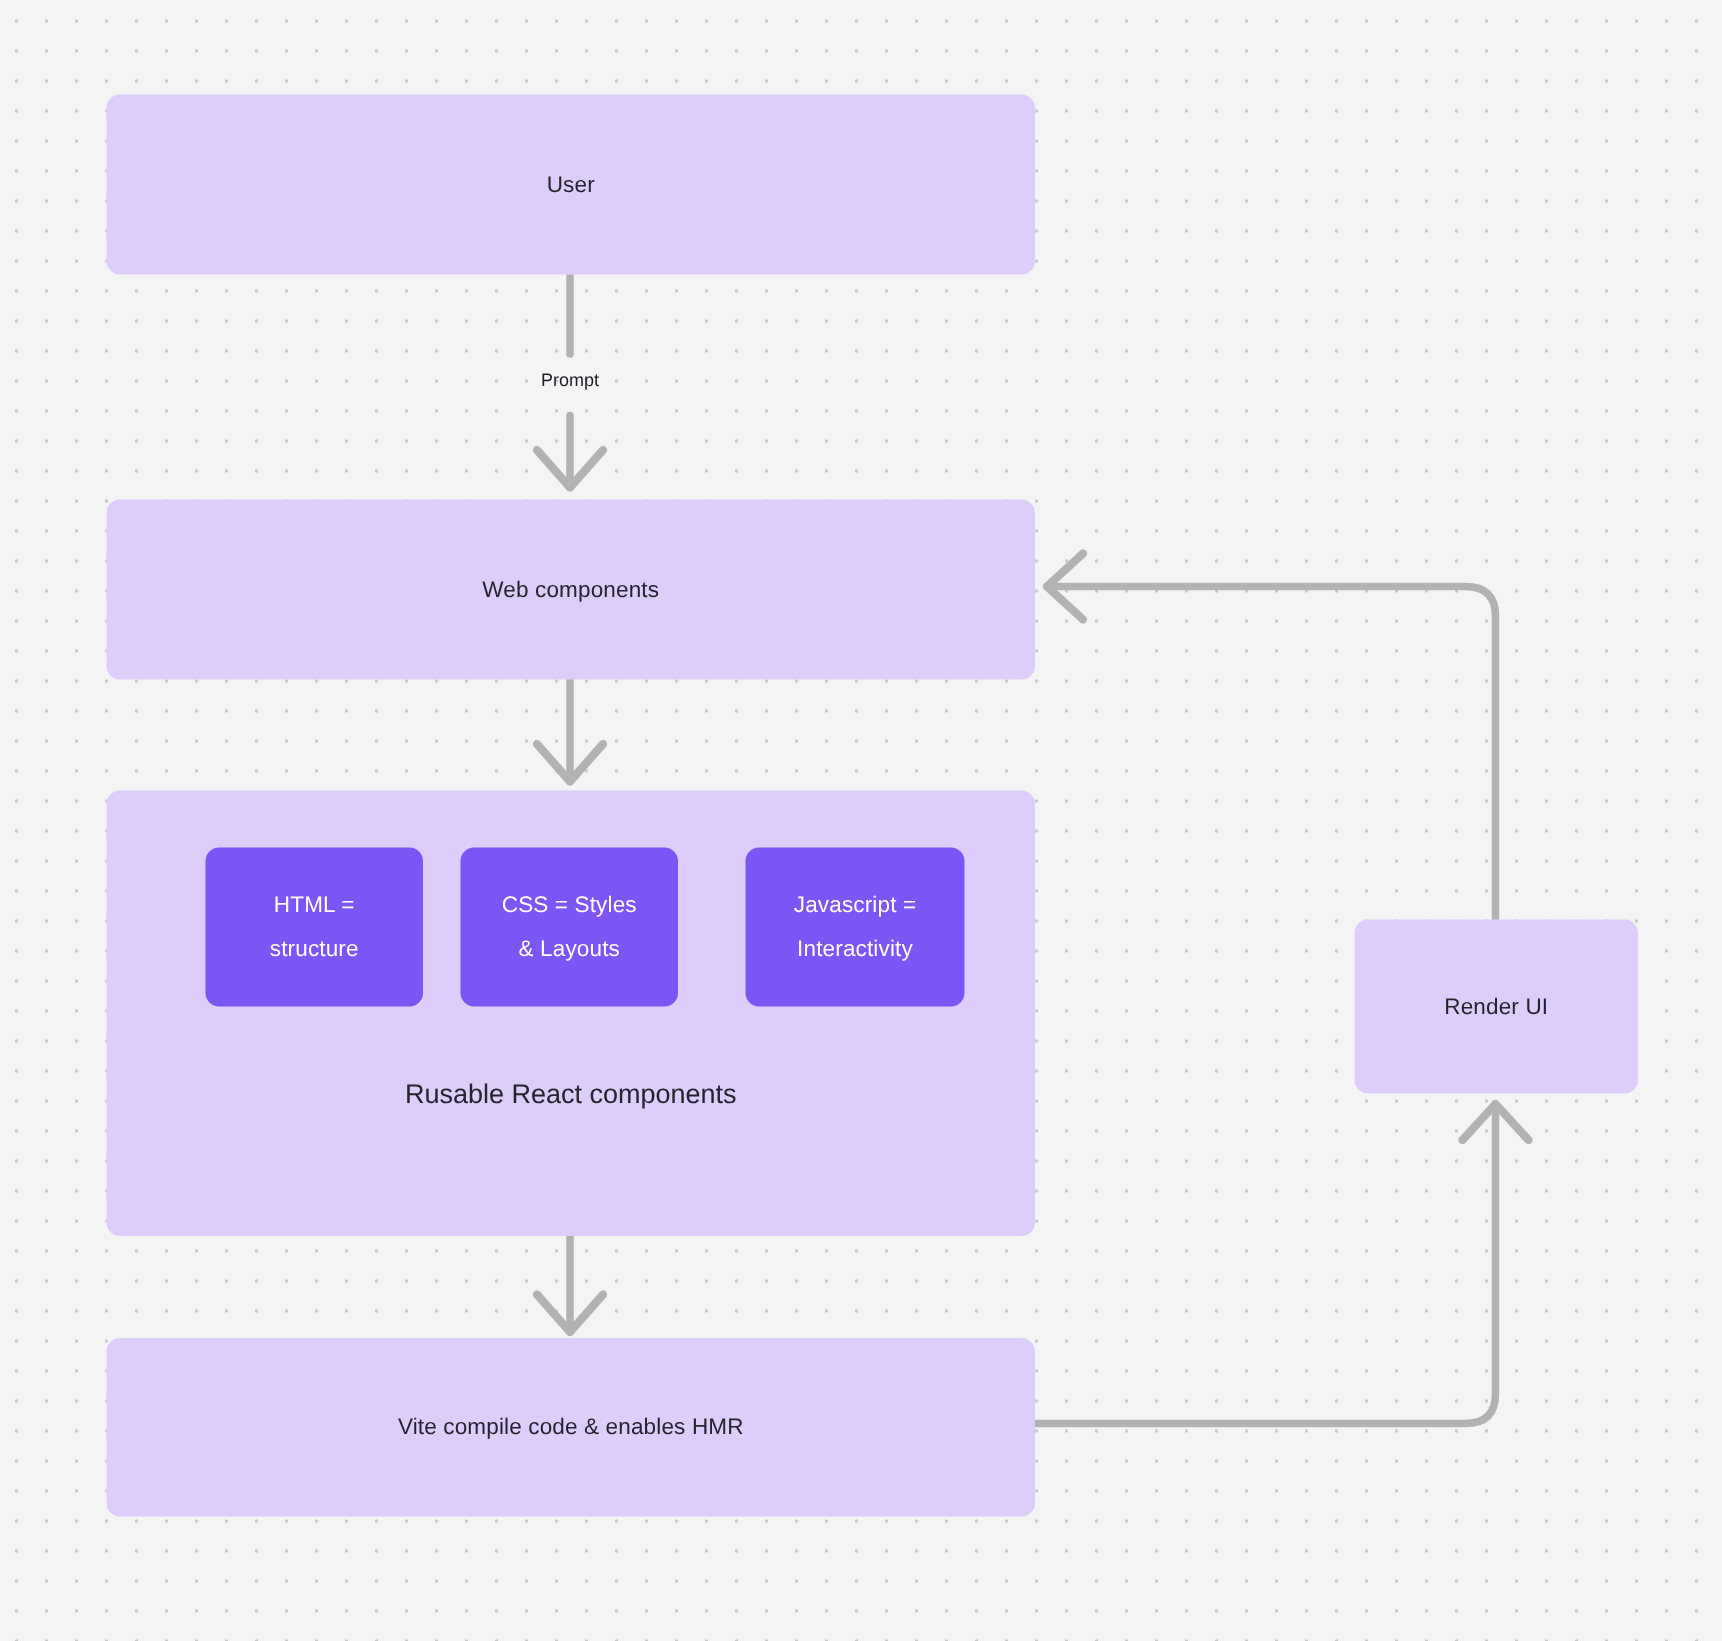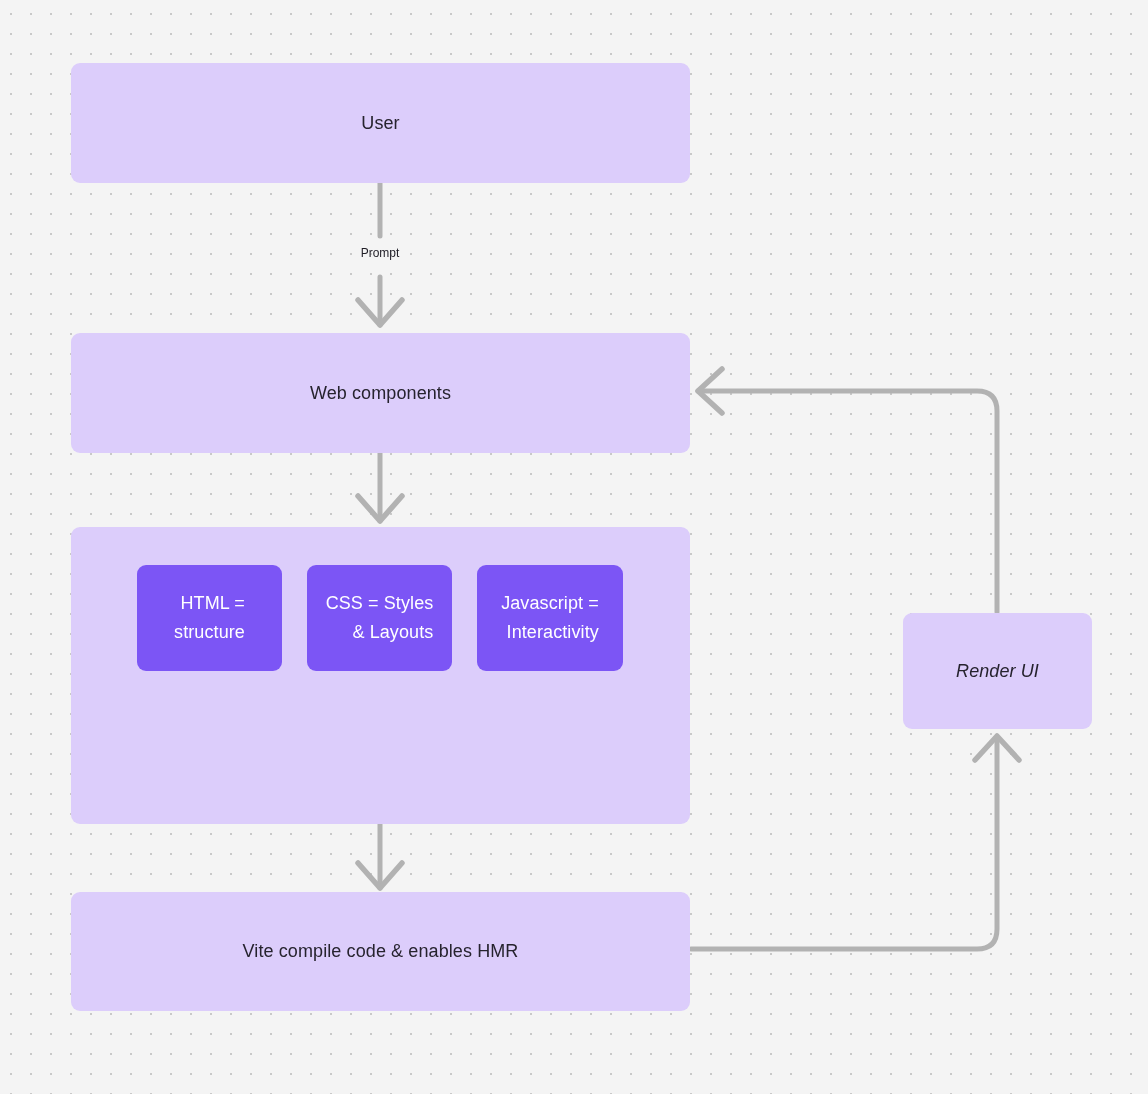--- a/index.html
+++ b/index.html
@@ -29,25 +29,24 @@
   }
   .node-light {
     background: #dccdfb;
     color: #26232e;
   }
   .node-strong {
     background: #7c55f5;
     color: #ffffff;
   }
   .node-label {
-    font-size: 18px;
+    font-size: 15px;
     line-height: 29px;
     letter-spacing: 0.1px;
     white-space: pre-line;
-    text-align: right;
   }
   .group-caption {
     position: absolute;
     font-size: 18px;
     color: #26232e;
     text-align: center;
     white-space: nowrap;
   }
   .edge-label {
     position: absolute;
@@ -121,27 +120,28 @@
   <div class="node node-strong" style="left:137px; top:565px; width:145px; height:106px;">
     <span class="node-label">HTML =
 structure</span>
   </div>
 
   <div class="node node-strong" style="left:307px; top:565px; width:145px; height:106px;">
     <span class="node-label">CSS = Styles
 &amp; Layouts</span>
   </div>
 
-  <div class="node node-strong" style="left:477px; top:565px; width:146px; height:106px;">
+  <div class="node node-strong" style="left:497px; top:565px; width:146px; height:106px;">
     <span class="node-label">Javascript =
 Interactivity</span>
   </div>
 
+  <div class="group-caption" style="left:71px; top:719px; width:619px;">Rusable React components</div>
 
   <div class="node node-light" style="left:71px; top:892px; width:619px; height:119px;">
     <span class="node-label">Vite compile code &amp; enables HMR</span>
   </div>
 
-  <div class="node node-light" style="left:903px; top:613px; width:189px; height:116px;font-style:italic;">
+  <div class="node node-light" style="left:903px; top:613px; width:189px; height:116px;">
     <span class="node-label">Render UI</span>
   </div>
 
 </div>
 
 </body></html>

